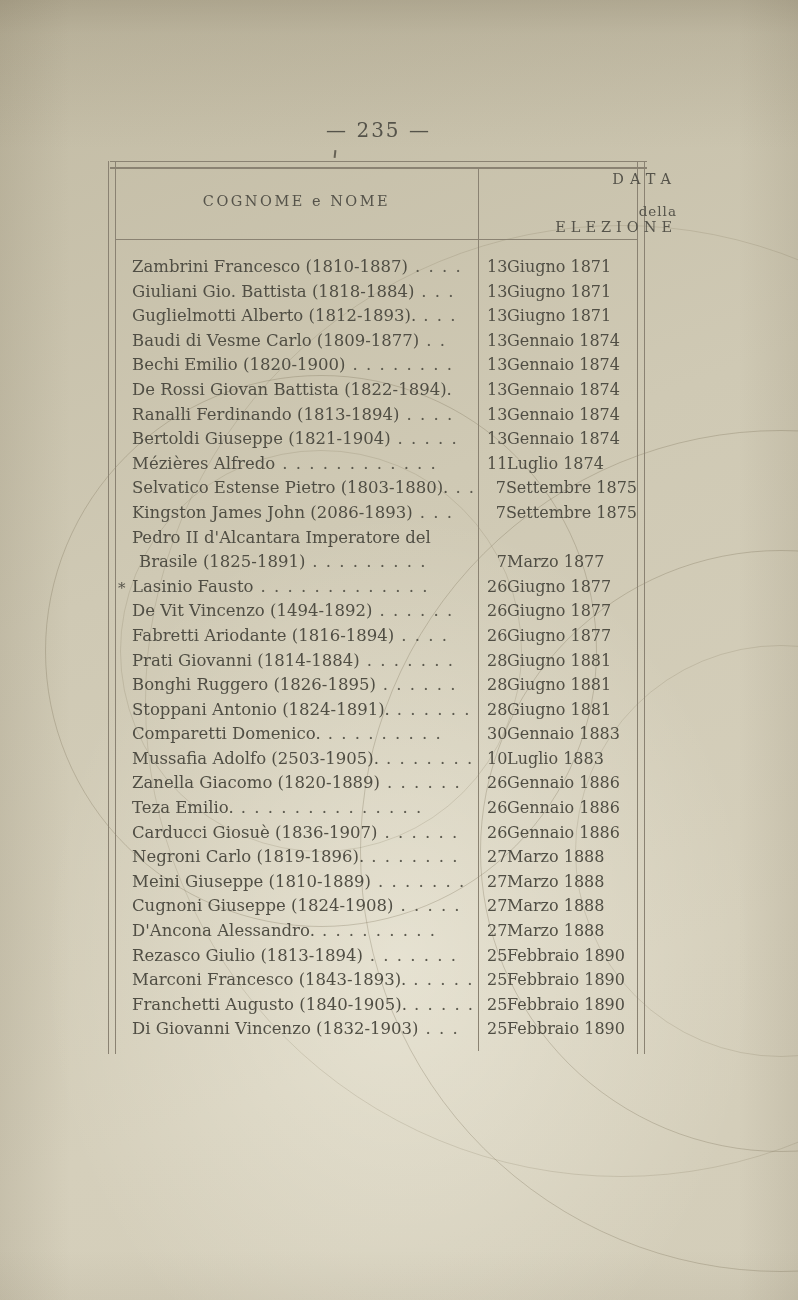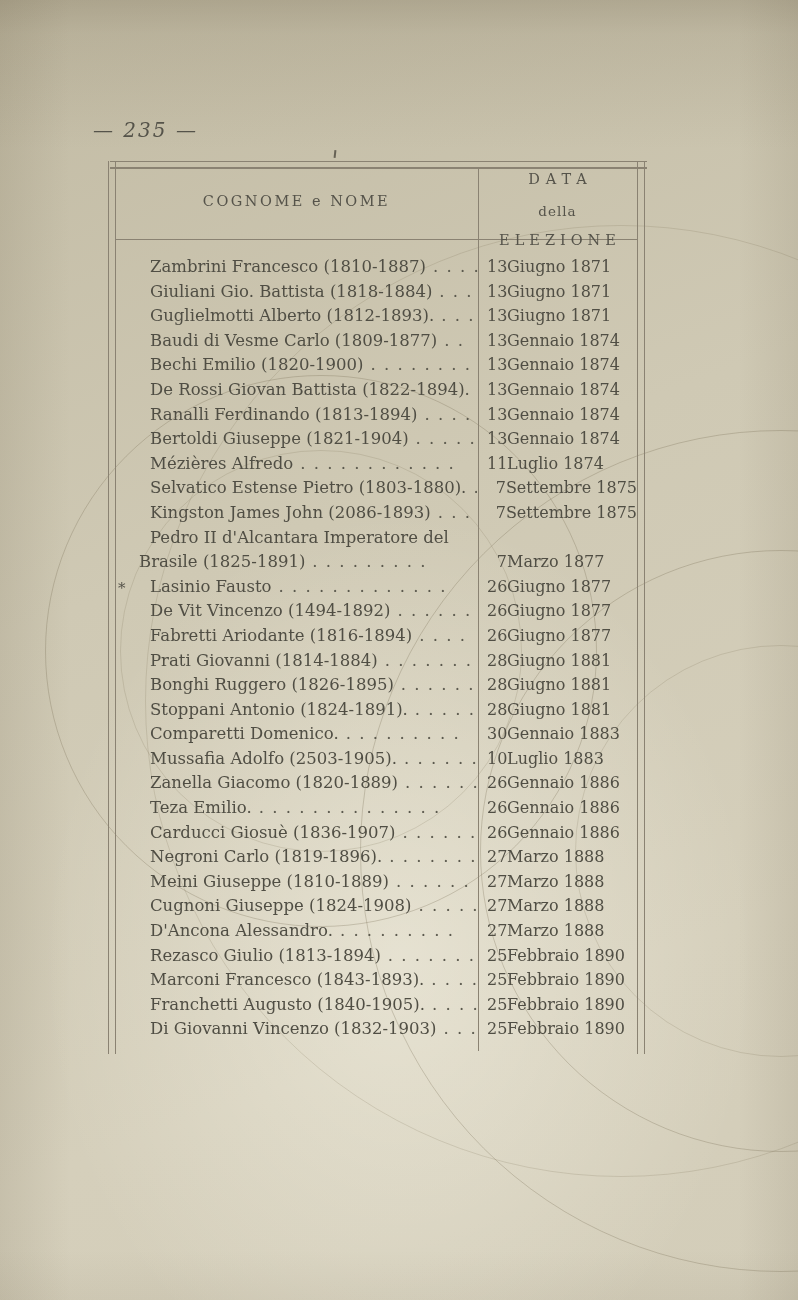--- a/index.html
+++ b/index.html
@@ -18,52 +18,52 @@
       linear-gradient(0deg, rgba(92,80,56,0.06) 0px, rgba(92,80,56,0.0) 50px),
       linear-gradient(160deg, #c2bba4 0%, #cfc9b4 40%, #d5cfbb 75%, #d3cdb9 100%);
   }
   
   .wm{position:absolute;border-radius:50%;border:1px solid rgba(110,100,74,0.28);}
   .wm.lighter{border-color:rgba(110,100,74,0.18);}
   
   .tline{position:absolute;background:#8a8272;}
   
   .page-number{
-    position:absolute;left:93px;top:118px;width:537px;
-    font-size:20px;letter-spacing:2px;color:#55534a;font-style:italic;
+    position:absolute;left:110px;top:118px;width:537px;
+    text-align:center;font-size:20px;letter-spacing:2px;color:#55534a;
   }
   .ink-mark{
     position:absolute;left:334px;top:150px;width:2px;height:8px;
     background:rgba(70,66,56,0.75);transform:rotate(6deg);
   }
   
   .hdr-col1{
     position:absolute;left:115px;top:193px;width:363px;
     text-align:center;font-size:14.5px;letter-spacing:2.5px;color:#55534a;
   }
   .hdr-col2{
     position:absolute;left:478px;top:171px;width:159px;
-    text-align:center;color:#55534a;
+    text-align:right;color:#55534a;padding-left:40px;
   }
   .hdr-col2 .hd1{font-size:14.5px;letter-spacing:6px;text-indent:6px;}
   .hdr-col2 .hd2{font-size:13.5px;letter-spacing:1px;margin-top:16px;}
-  .hdr-col2 .hd3{font-size:14.5px;letter-spacing:5px;text-indent:5px;margin-top:13px;}
+  .hdr-col2 .hd3{font-size:14.5px;letter-spacing:5px;text-indent:5px;margin-top:0;}
   
   .tbody{
     position:absolute;left:115px;top:255px;width:522px;
   }
   .row-line{
     position:relative;display:flex;height:24.6px;line-height:24.6px;
     font-size:16.5px;white-space:nowrap;
   }
   .row-line .star{
     position:absolute;left:3px;top:1px;font-size:15px;color:#55534a;
   }
   .cell{box-sizing:border-box;}
-  .cell.name{width:363px;padding-left:35px;overflow:hidden;}
+  .cell.name{width:363px;padding-left:17px;overflow:hidden;}
   .row-line.indent .cell.name{padding-left:24px;}
   .cell.date{flex:1;padding-left:9px;font-size:16px;display:flex;}
   .cell.date .day{display:inline-block;width:20px;text-align:right;}
   .dots{margin-left:7px;letter-spacing:1.5px;color:#5a584d;}
 </style>
 </head>
 <body>
 
 <div class="page">
 

